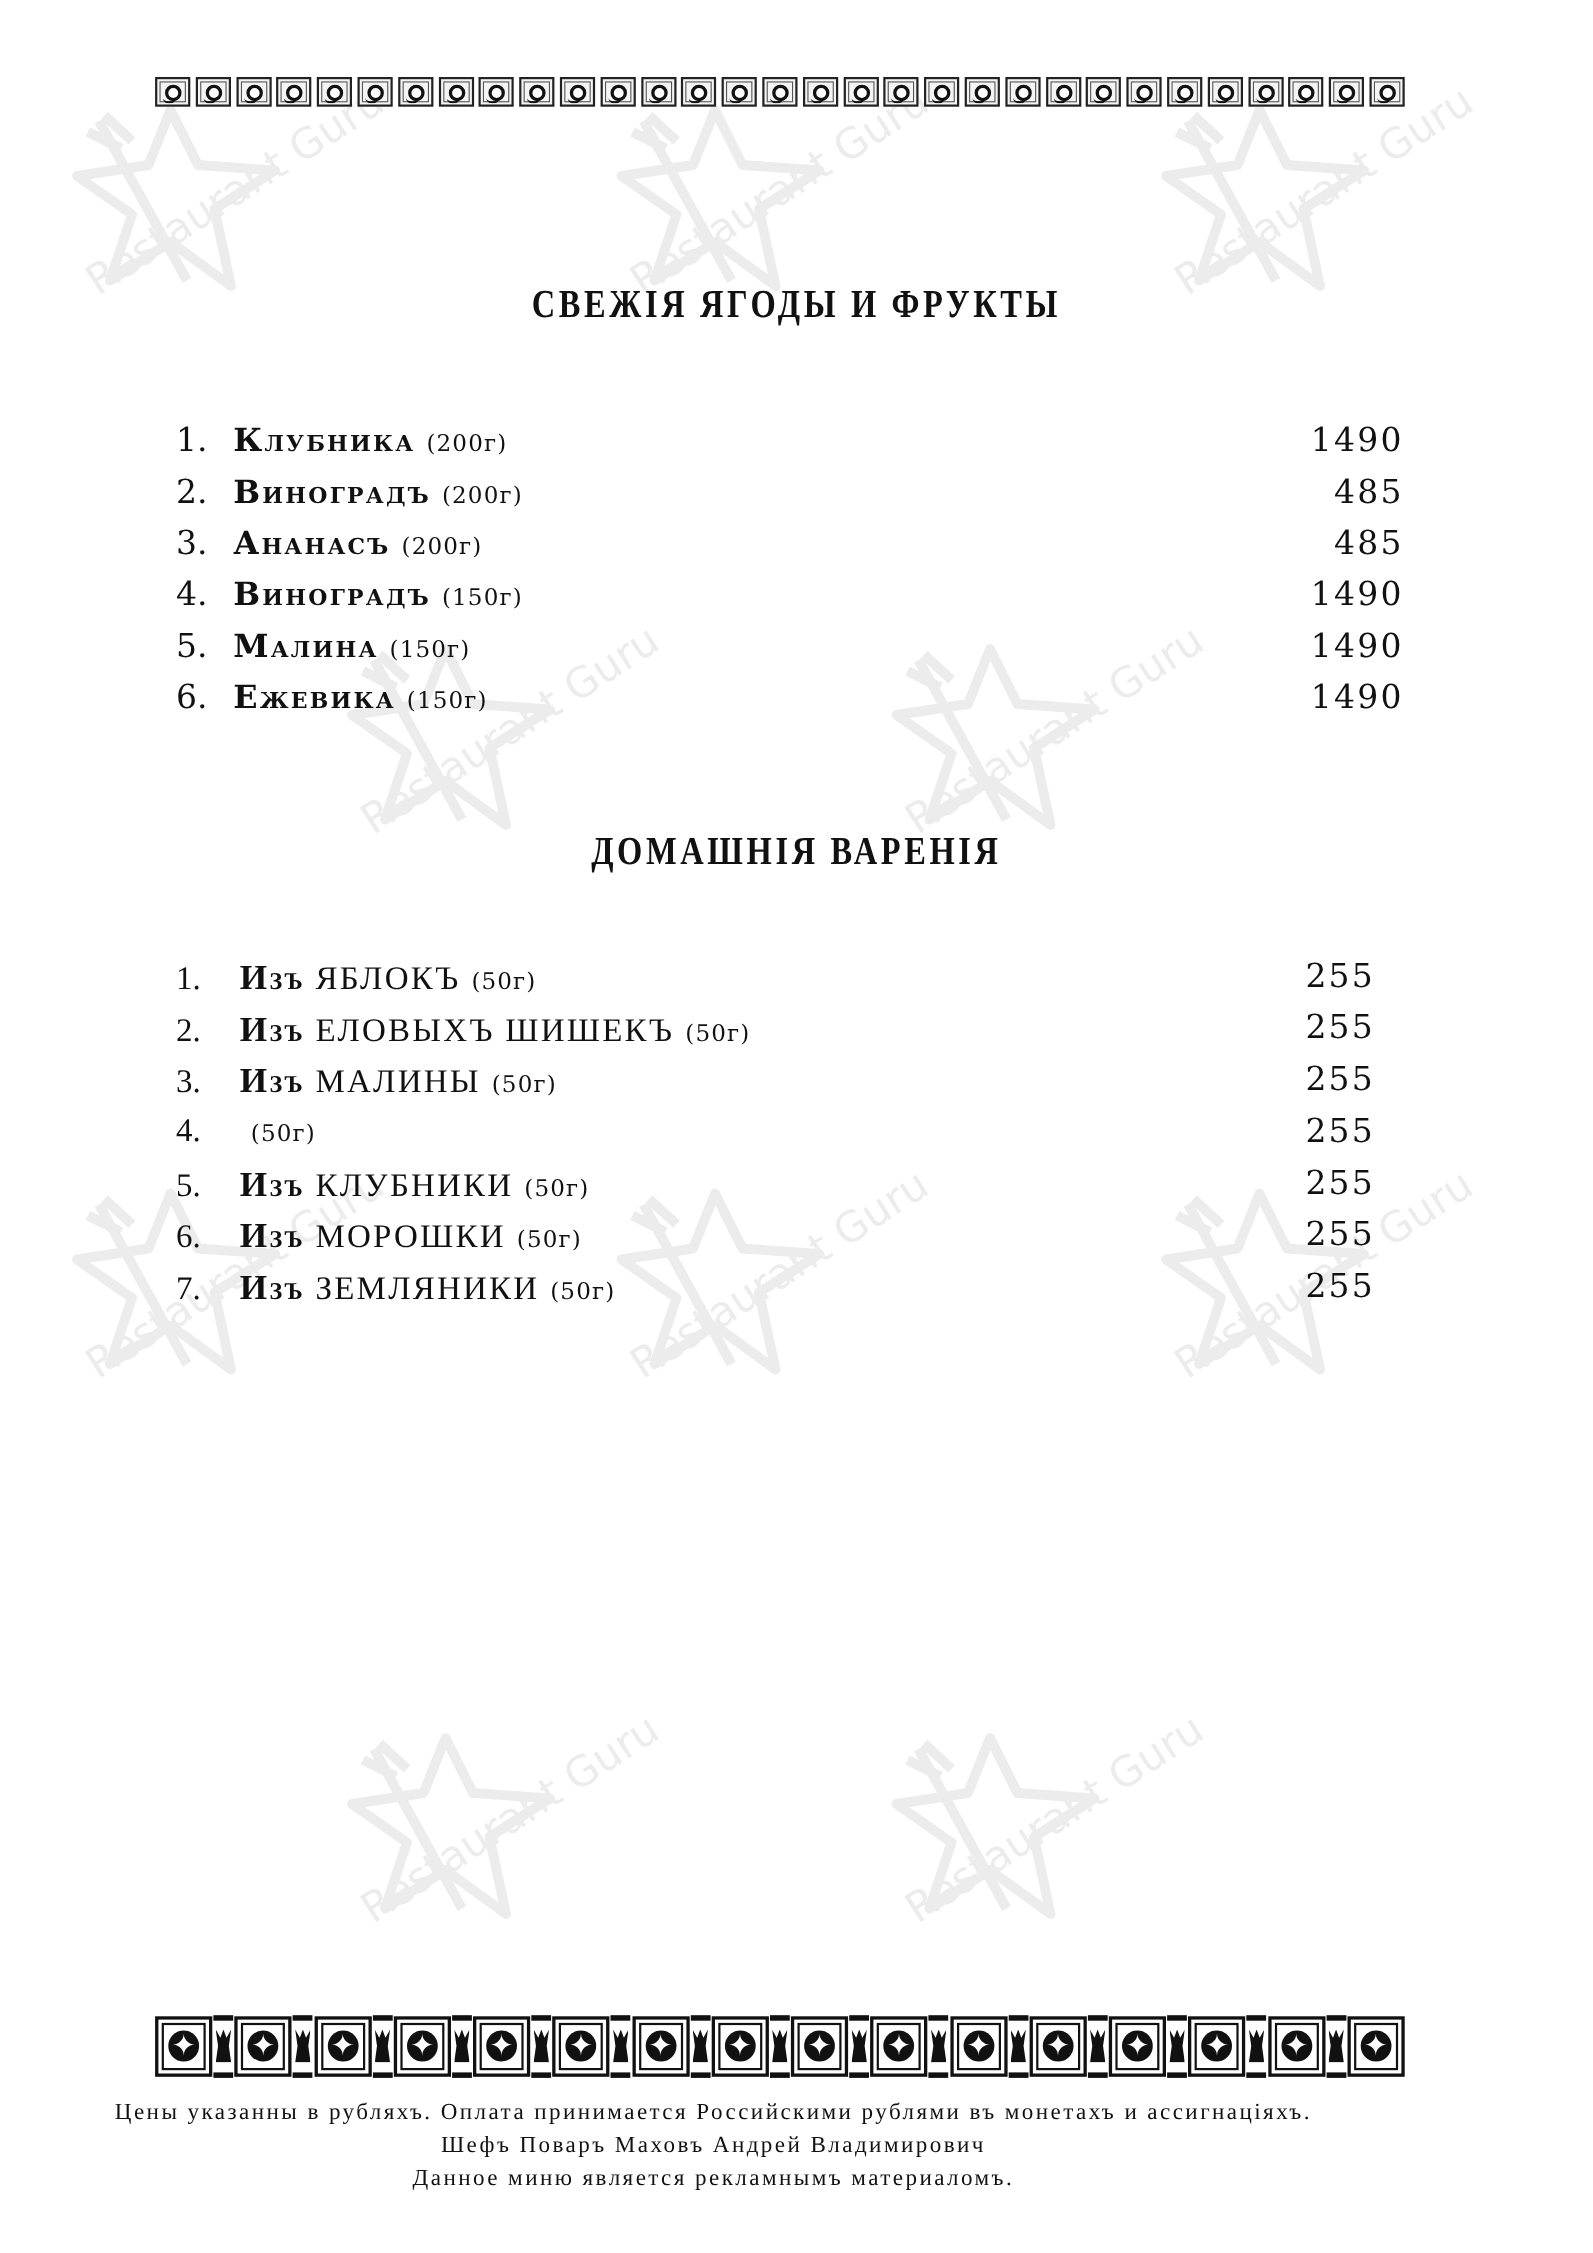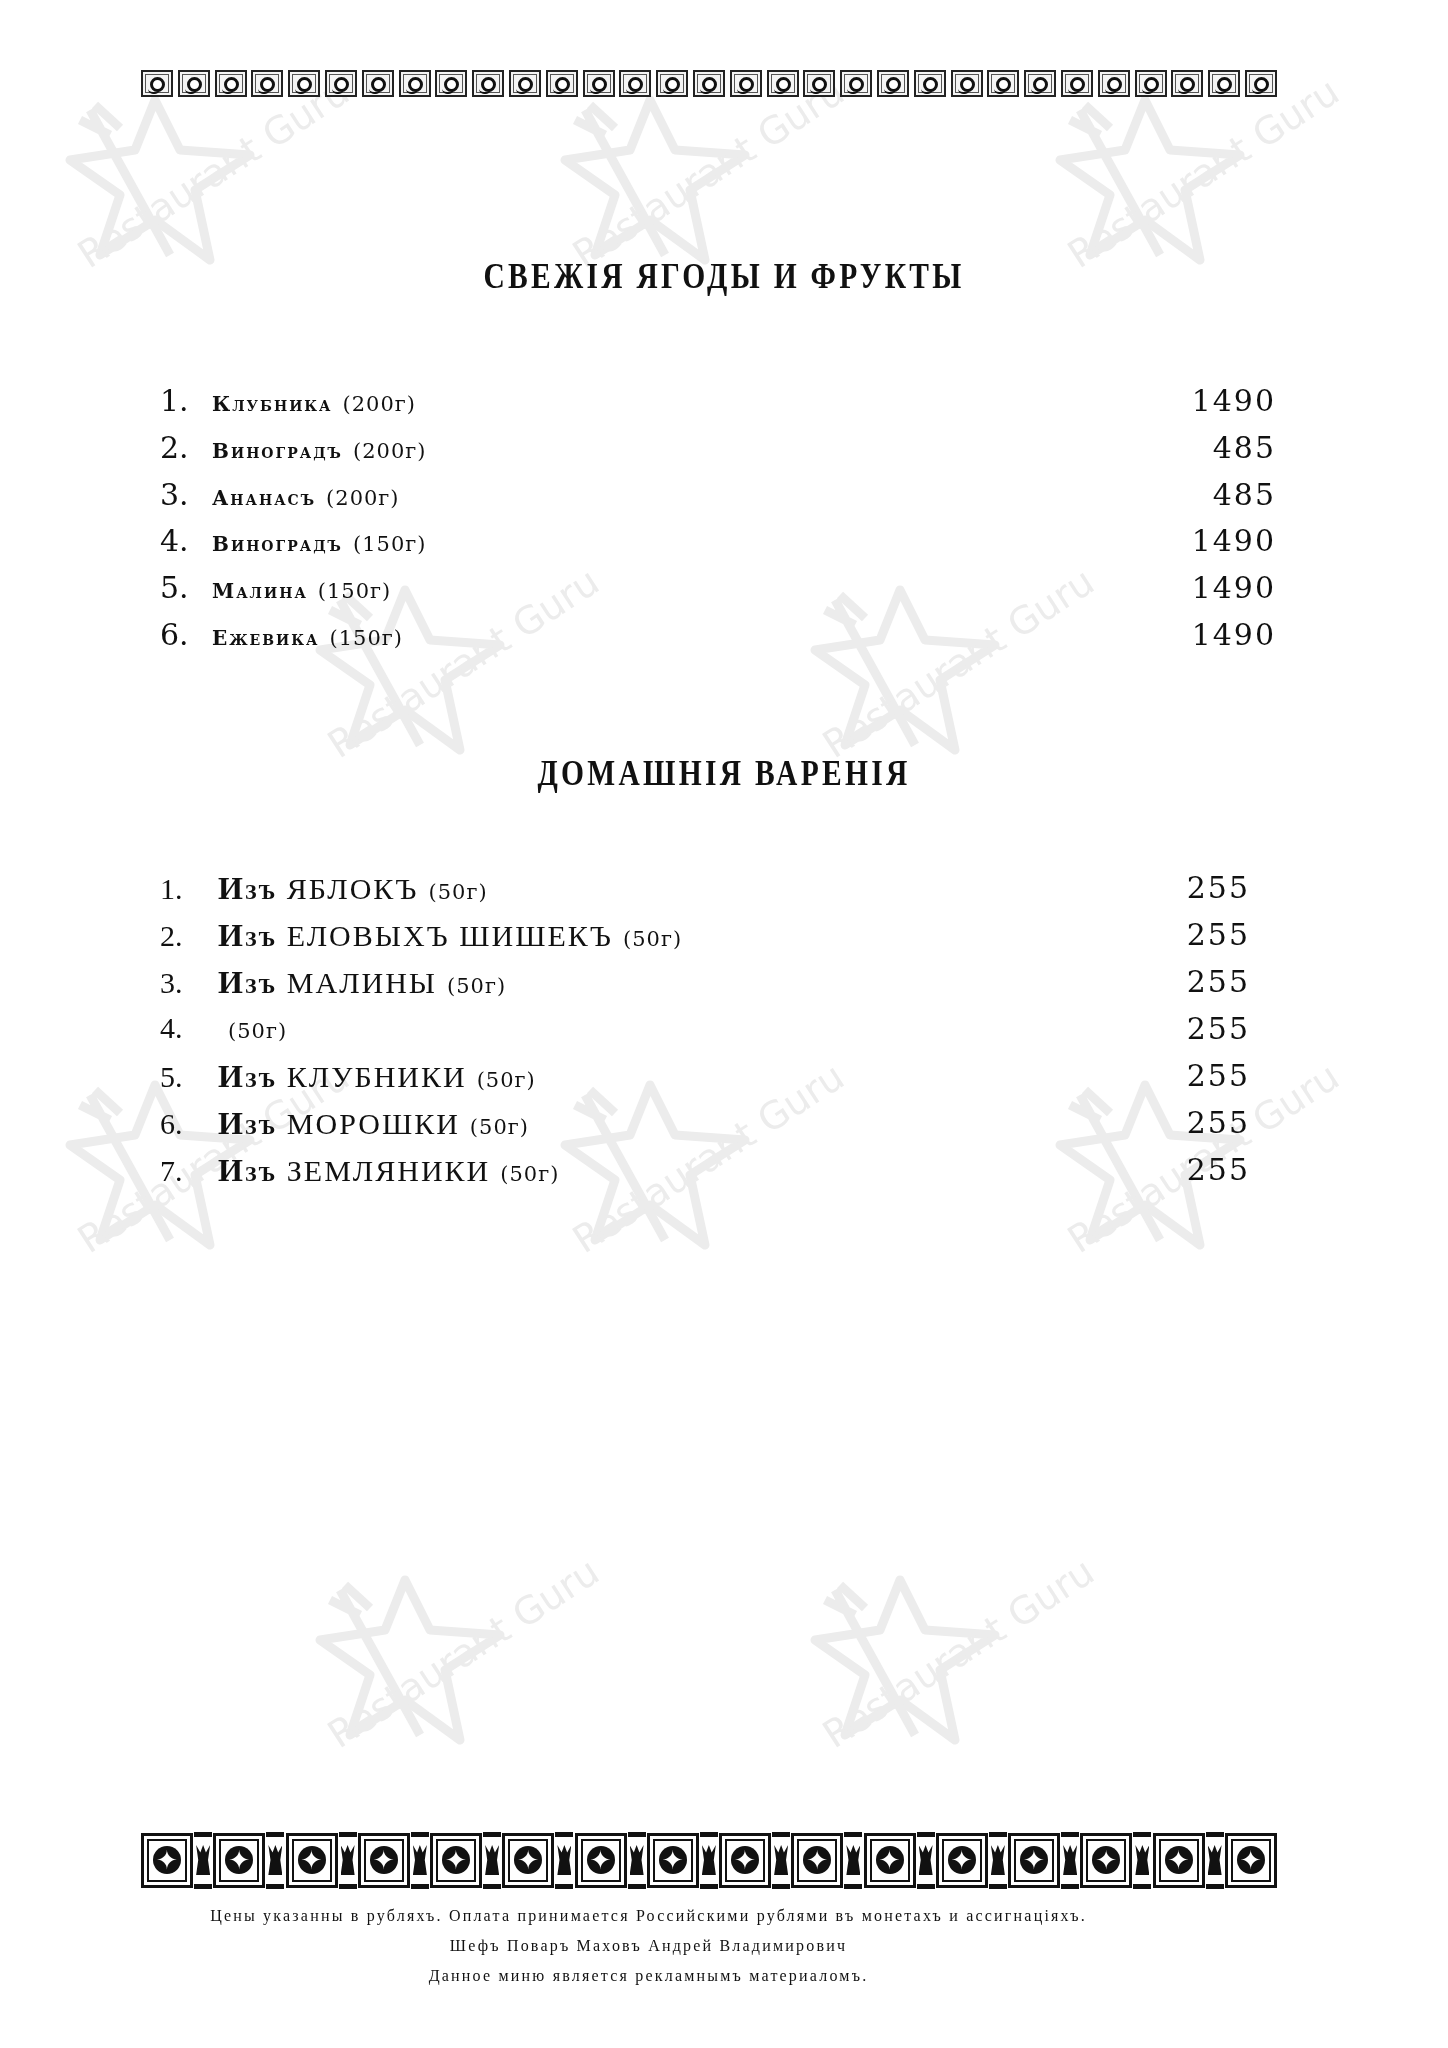--- a/index.html
+++ b/index.html
@@ -36,21 +36,21 @@
     border-bottom:2px solid #111; border-radius:0 0 6px 6px;
   }
 
   .section-title {
     position:absolute; left:0; width:1448px; text-align:center;
     font-family:"Liberation Serif", serif; font-weight:bold;
     font-size:36px; letter-spacing:4px; transform:scaleX(0.82);
   }
   .row { position:absolute; height:40px; display:flex; align-items:baseline; }
   .num { display:inline-block; font-size:30px; }
-  .name { font-size:20px; letter-spacing:2px; font-variant:small-caps; }
+  .name { font-size:29px; letter-spacing:2px; font-variant:small-caps; }
   .weight { font-size:21px; letter-spacing:1px; margin-left:10px; }
   .price {
     position:absolute; font-size:30px; text-align:right; letter-spacing:2px;
   }
   .s1 .num { width:52px; }
   .s1 .name { font-family:"DejaVu Serif", serif; font-weight:bold; }
   .s2 .num { width:58px; font-family:"Liberation Serif", serif; }
   .s2 .name { font-family:"Liberation Serif", serif; font-size:30px; transform-origin:left; }
   .s2 .lead { font-weight:bold; font-size:32px;text-align:center; }
 
@@ -75,21 +75,21 @@
     width:18px; height:57px; position:relative;
     border-top:5px solid #111; border-bottom:5px solid #111; box-sizing:border-box;
   }
   .link::before {
     content:""; position:absolute; left:2px; top:8px; width:14px; height:30px;
     background:#111; clip-path:polygon(0 0,30% 25%,50% 0,70% 25%,100% 0,85% 50%,100% 100%,0 100%,15% 50%);
   }
 
   .footer {
     position:absolute; left:0; width:1297px; text-align:center;
-    font-family:"Liberation Serif", serif; font-size:16px; letter-spacing:2.2px; color:#111;
+    font-family:"Liberation Serif", serif; font-size:21px; letter-spacing:2.2px; color:#111;
   }
 </style>
 </head>
 <body>
 
 <div class="watermarks">
 
   <div class="wm" style="left:60px;top:90px">
     <svg width="200" height="180" viewBox="0 0 200 180">
         <g fill="none" stroke="#ececec" stroke-width="9" stroke-linejoin="round">

